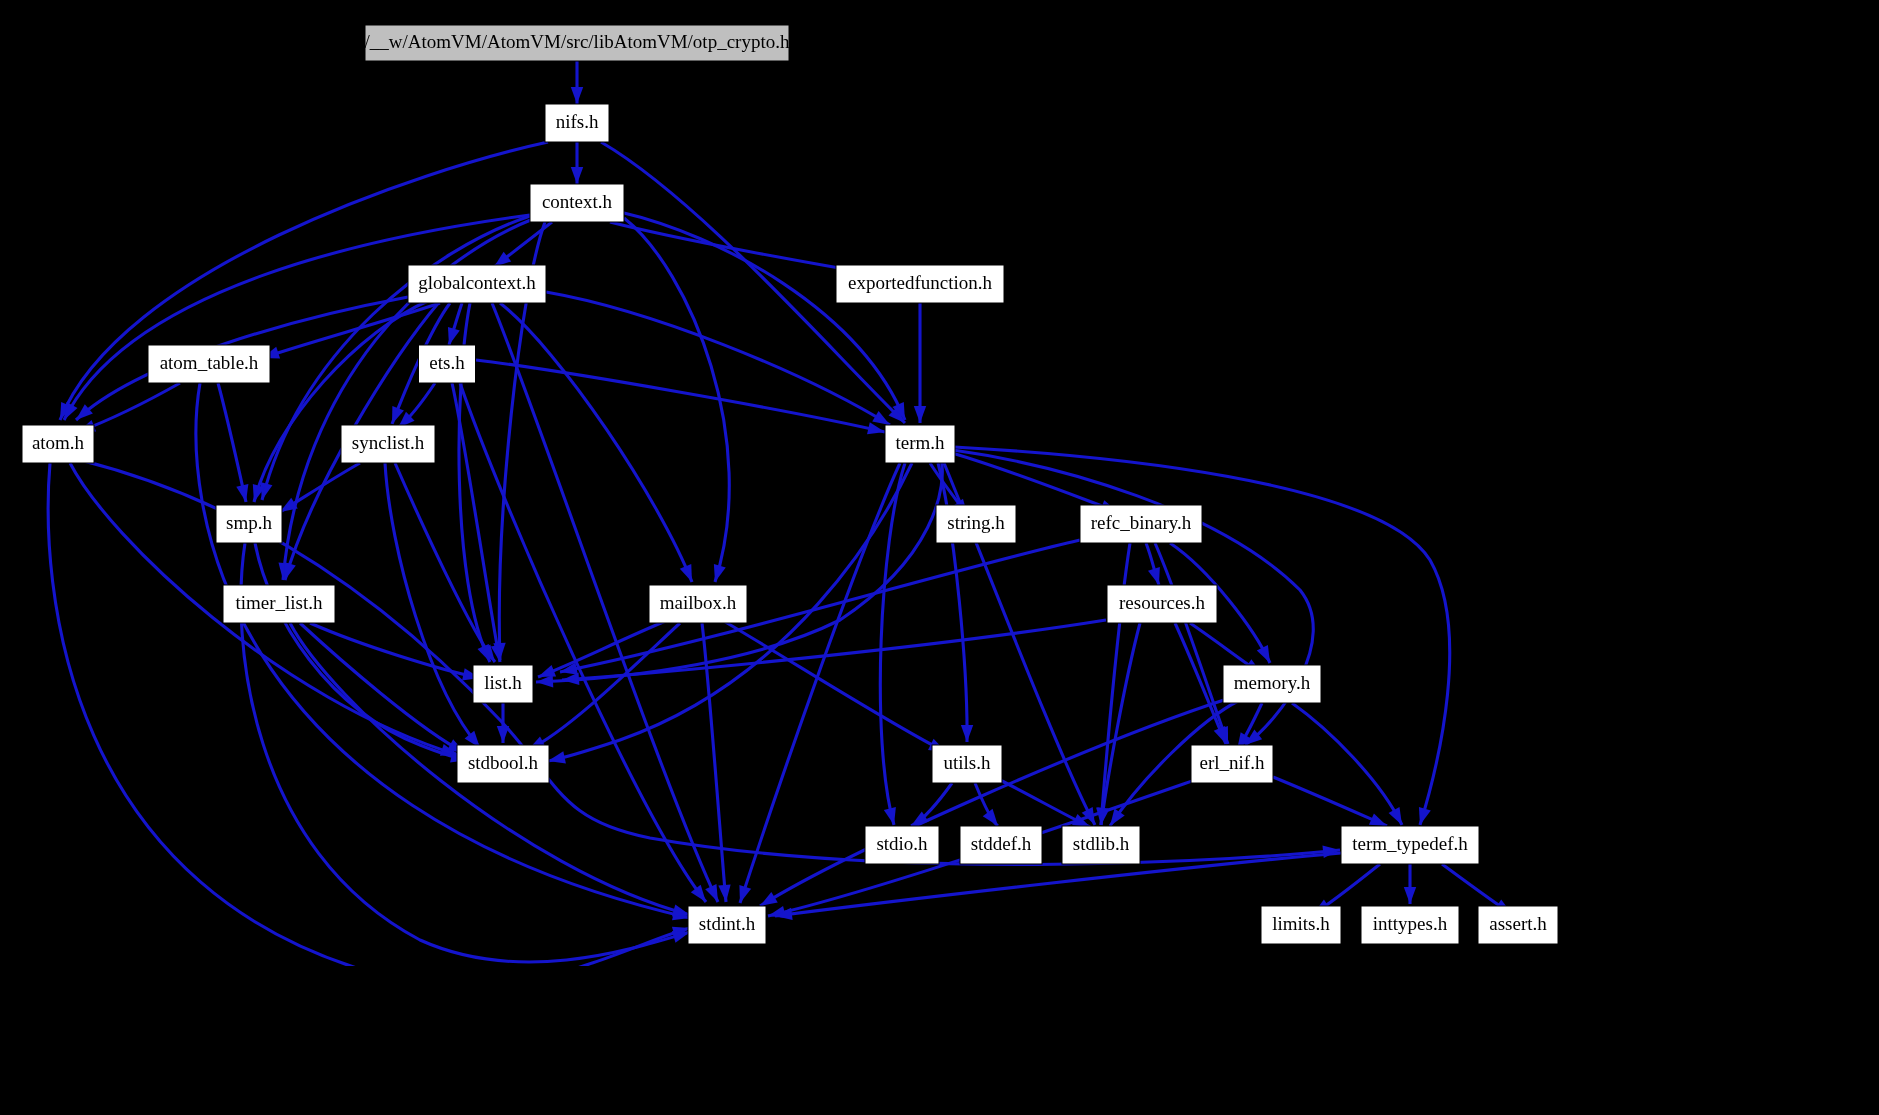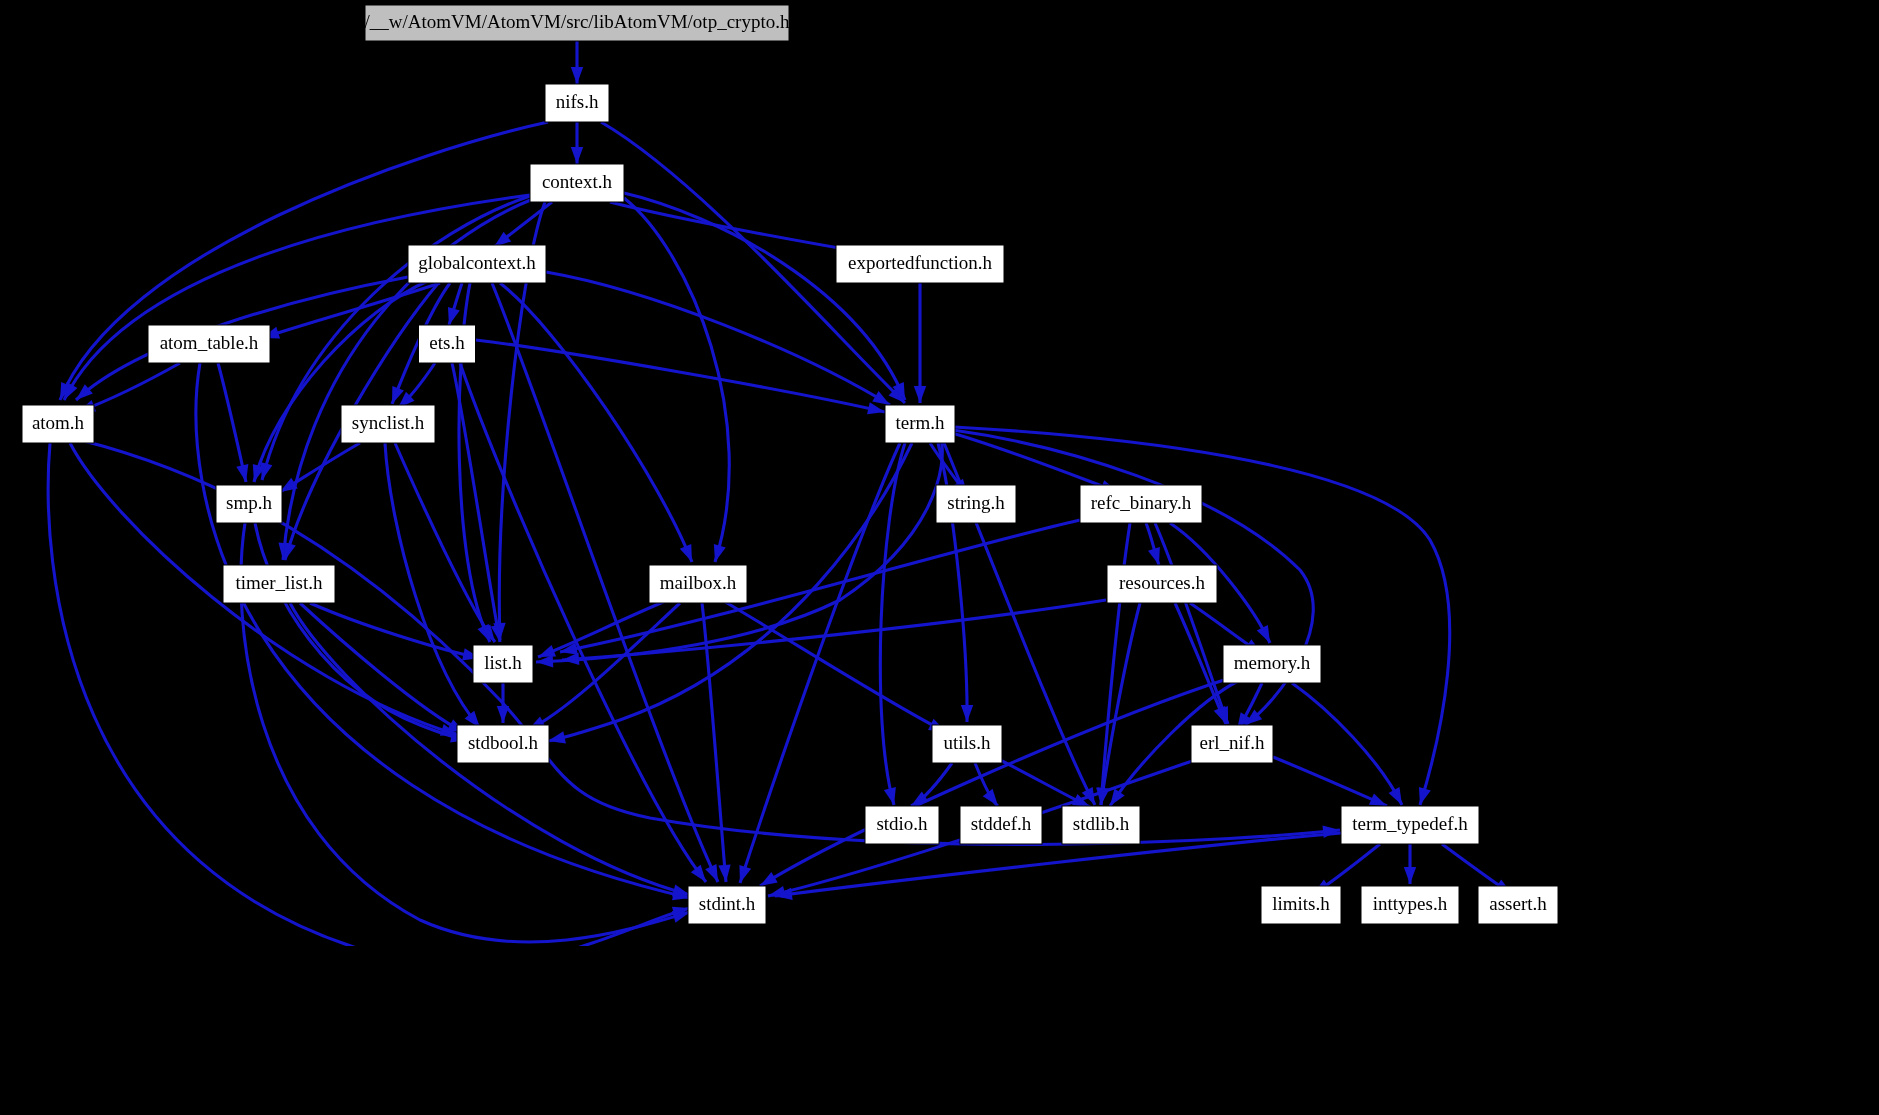--- a/index.html
+++ b/index.html
@@ -7,20 +7,21 @@
     padding: 0;
     background: #000000;
   }
   #root {
     position: relative;
     width: 1879px;
     height: 946px;
     background: #000000;
     overflow: hidden;
     font-family: "Liberation Serif", "DejaVu Serif", serif;
+    margin-top: 20px;
   }
   svg.graph {
     position: absolute;
     left: 0; top: 0;
     width: 1879px;
     height: 1115px;
   }
   .edge {
     fill: none;
     stroke: #1414cc;

